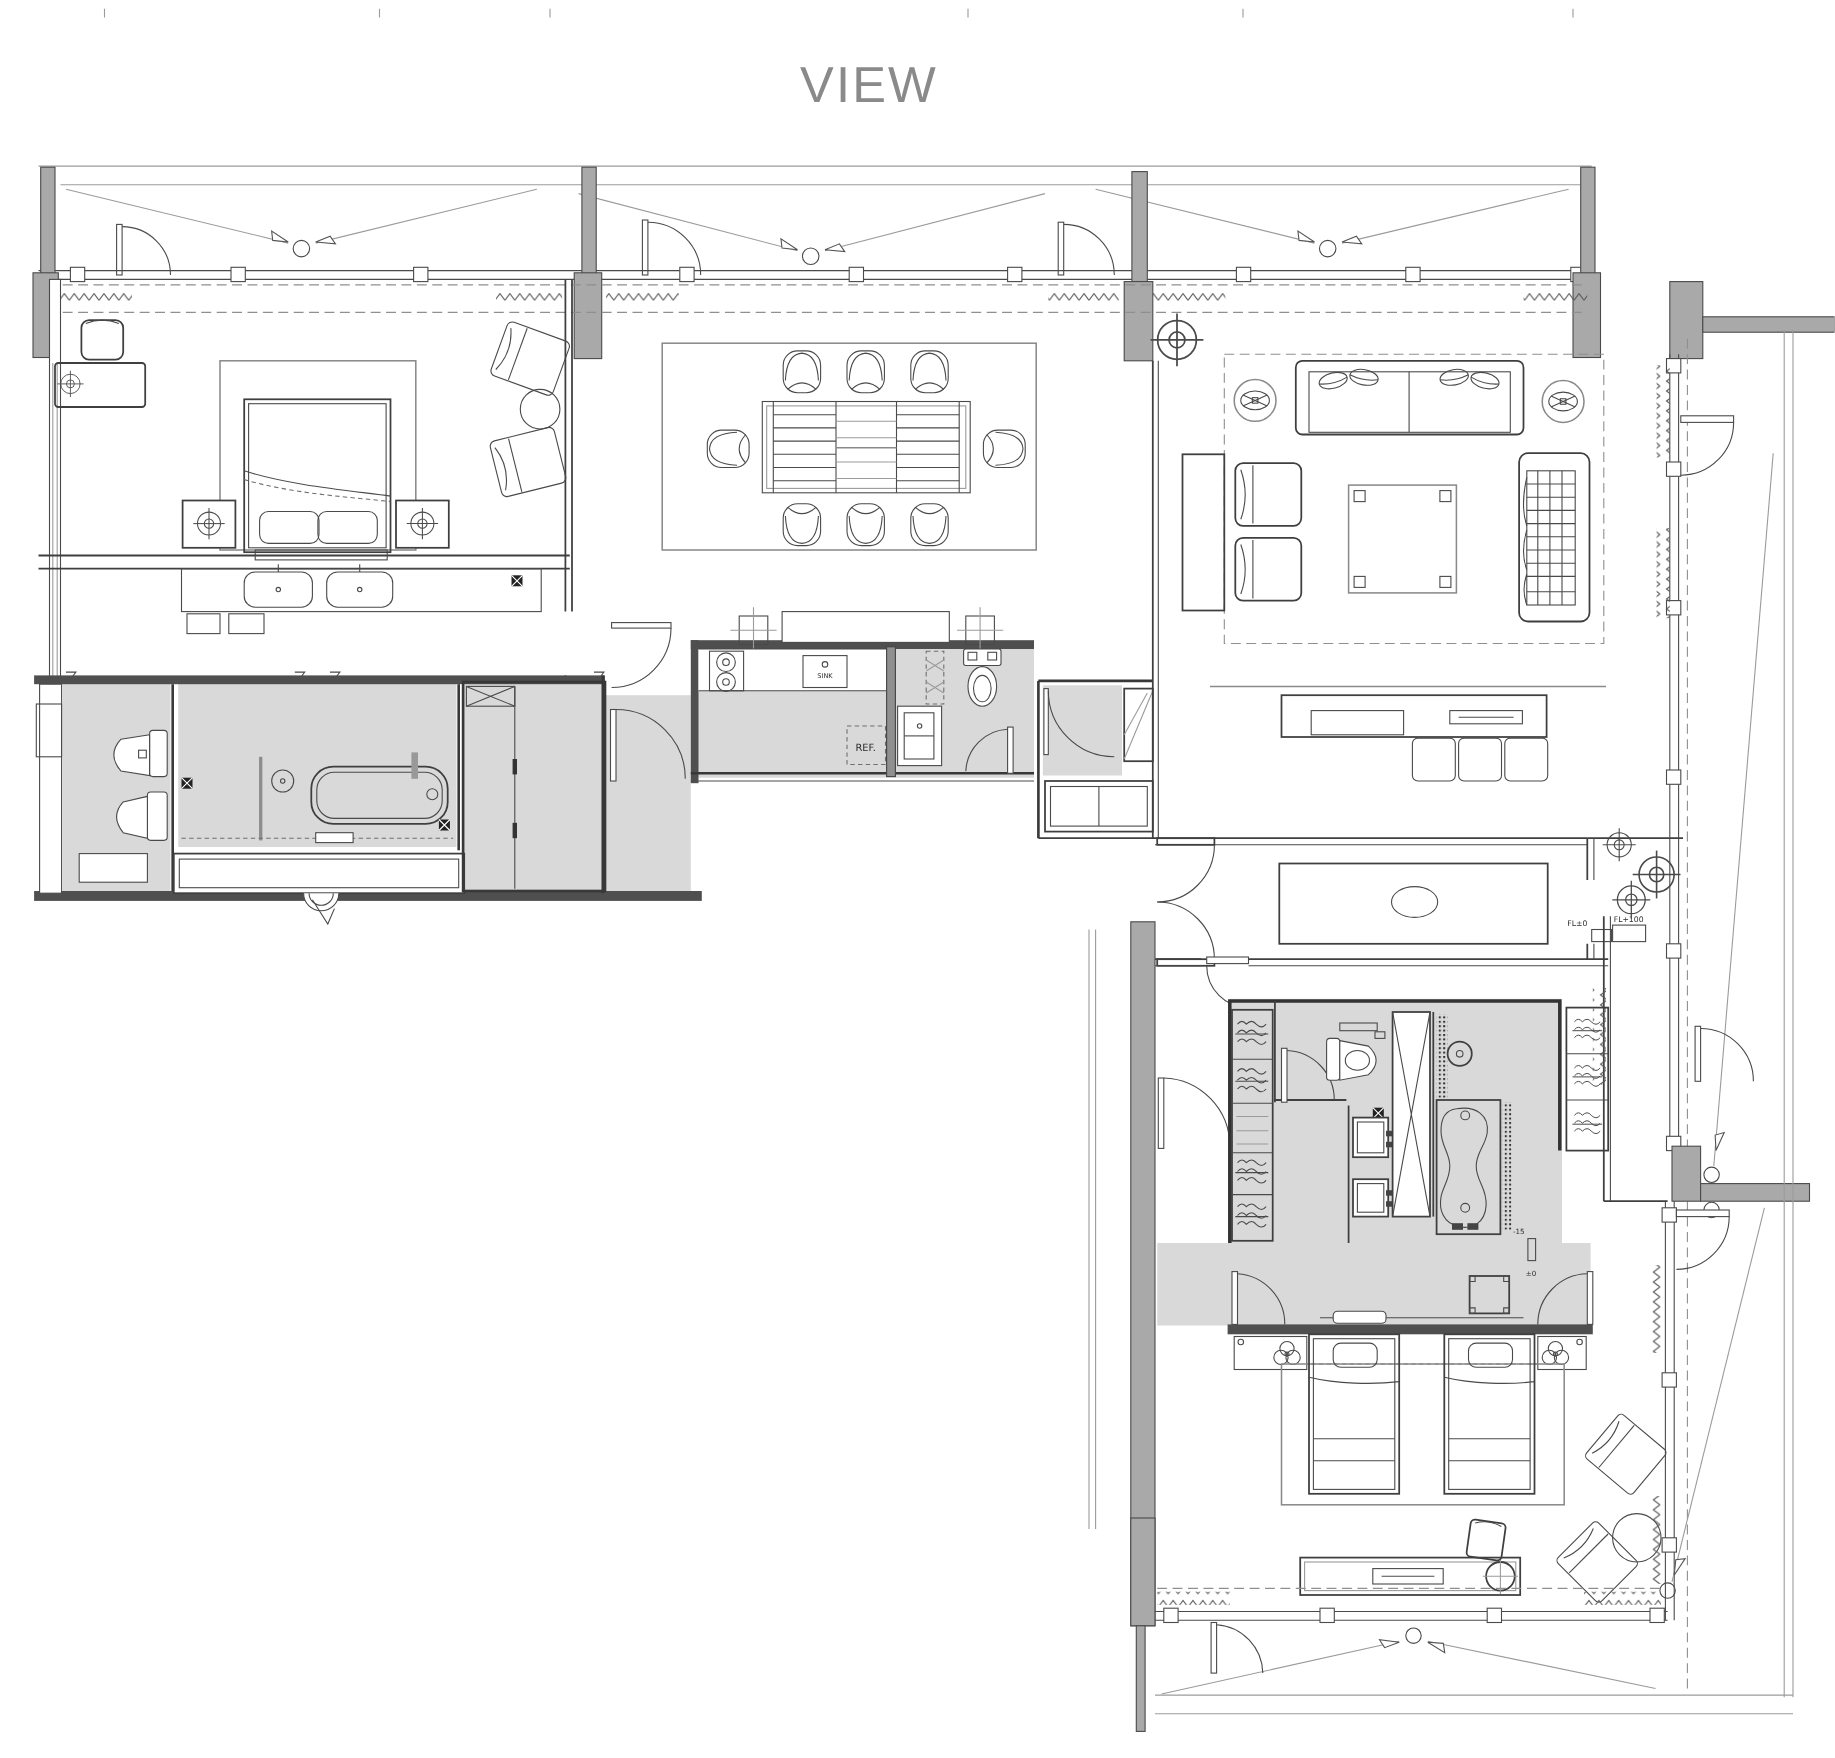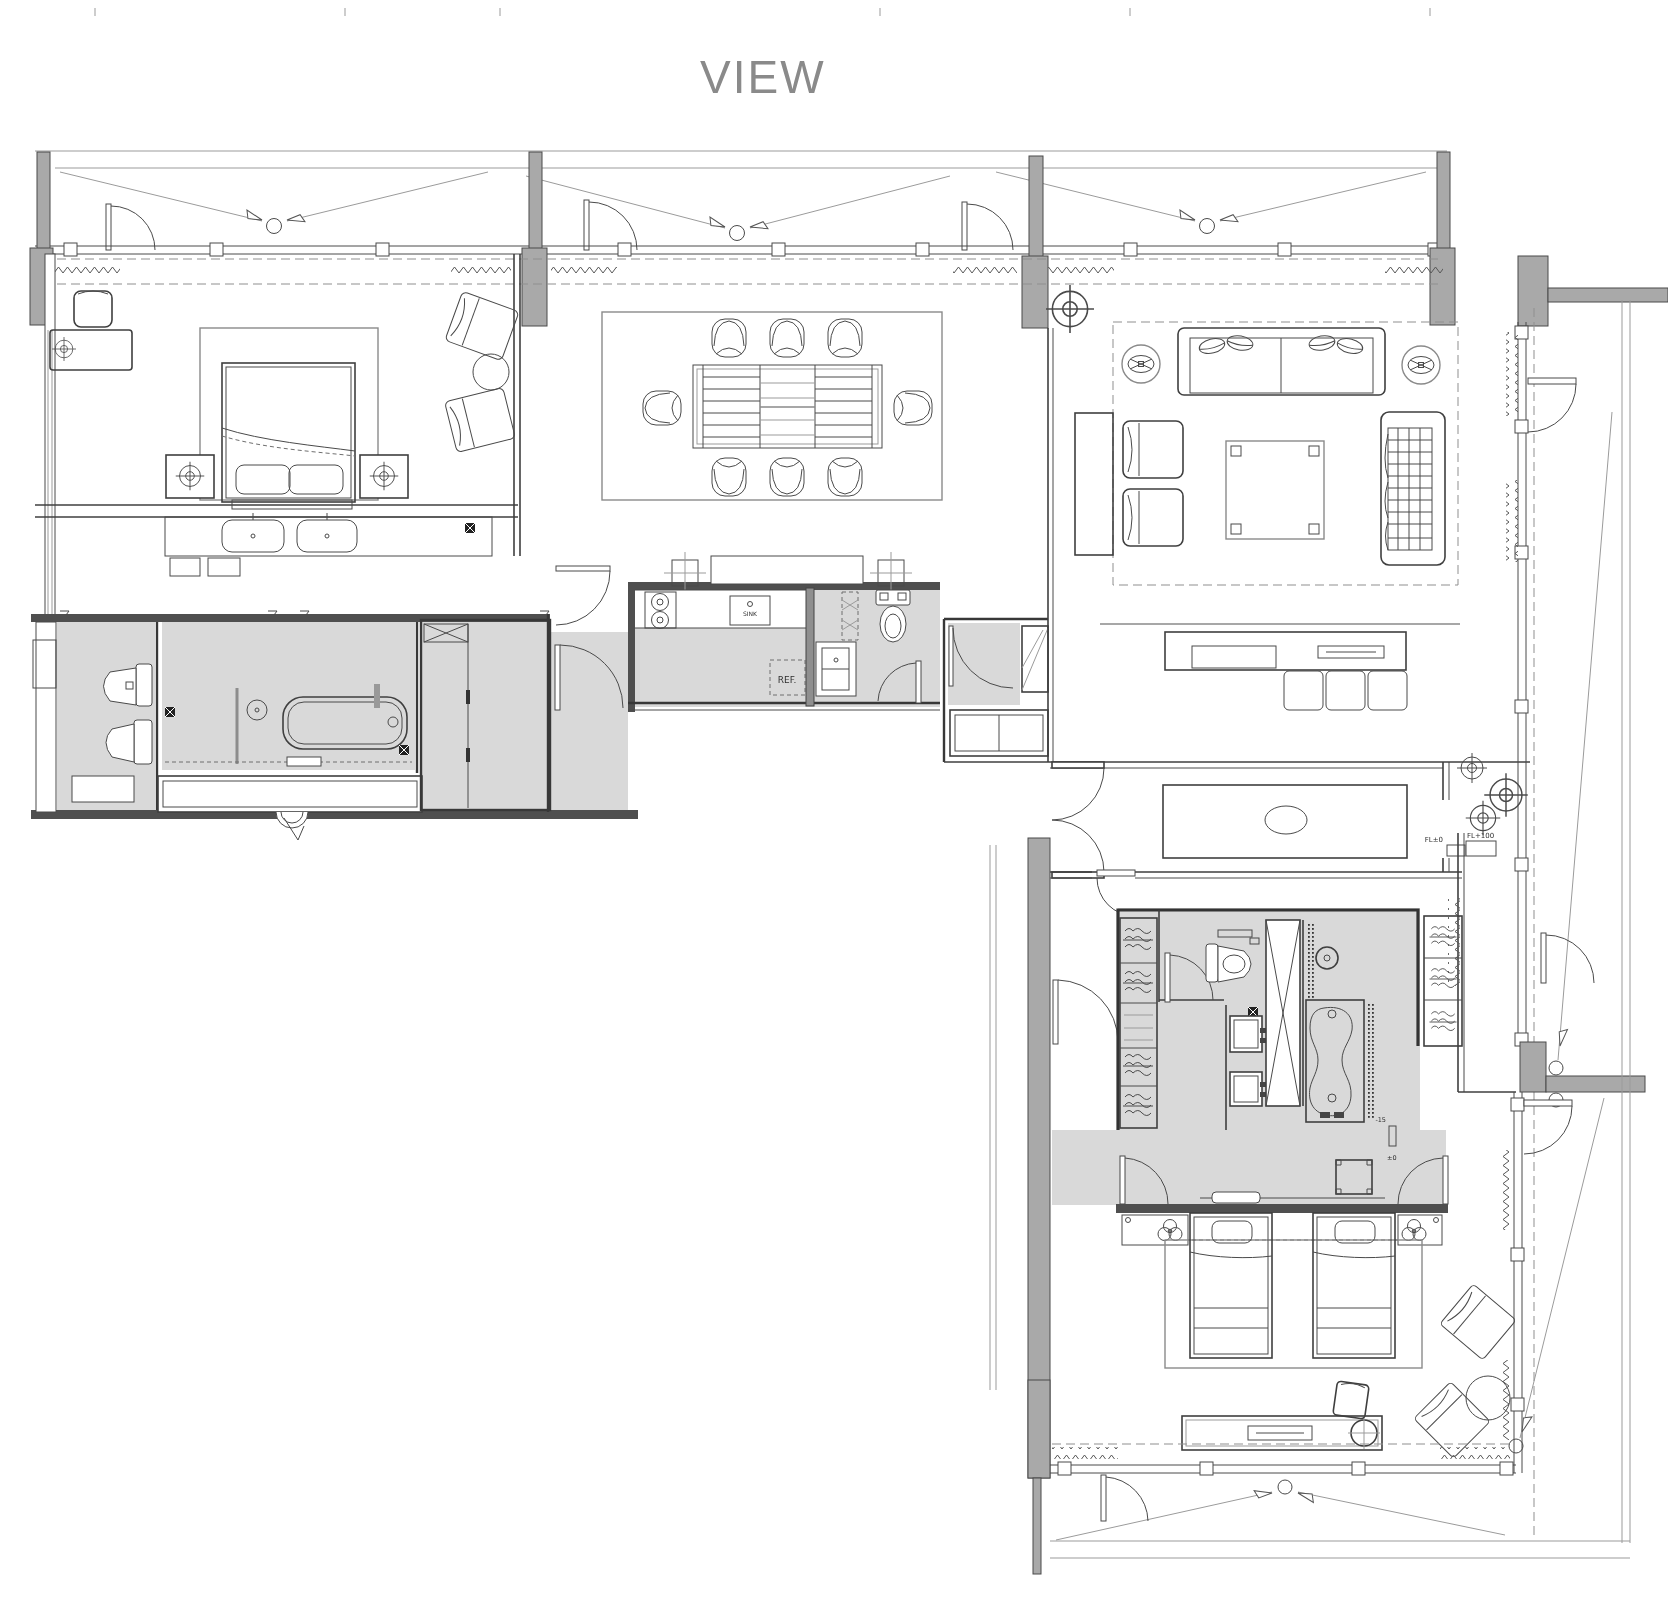--- a/index.html
+++ b/index.html
@@ -1,18 +1,18 @@
 <!DOCTYPE html>
 <html><head>
 <meta charset="utf-8">
 <style>
   html,body{margin:0;padding:0;background:#fff;}
   .canvas{position:relative;width:1668px;height:1598px;background:#fff;overflow:hidden;
           font-family:"Liberation Sans",sans-serif;}
-  .plan-title{position:absolute;left:700px;top:50px;width:180px;text-align:left;
+  .plan-title{position:absolute;left:700px;top:50px;width:180px;text-align:center;
               font-size:46px;font-weight:300;letter-spacing:2px;color:#8a8a8a;
               font-family:"Liberation Sans",sans-serif;}
   svg{position:absolute;left:0;top:0;}
   .s1{stroke:#4a4a4a;stroke-width:1;fill:none}
   .s15{stroke:#3f3f3f;stroke-width:1.6;fill:none}
   .s2{stroke:#383838;stroke-width:2.4;fill:none}
   .s3{stroke:#333333;stroke-width:3.2;fill:none}
   .lt{stroke:#9b9b9b;stroke-width:1;fill:none}
   .lt15{stroke:#8a8a8a;stroke-width:1.4;fill:none}
   .dash{stroke:#8f8f8f;stroke-width:1;fill:none;stroke-dasharray:9 5}

